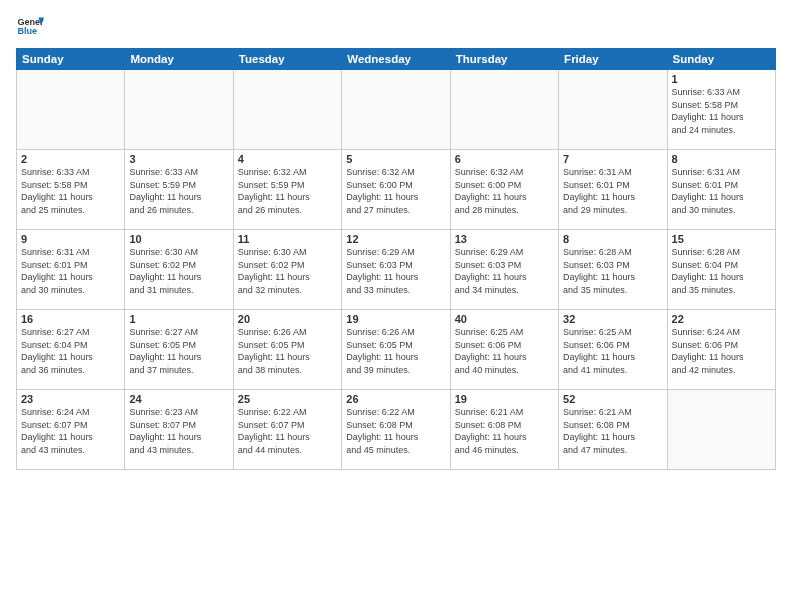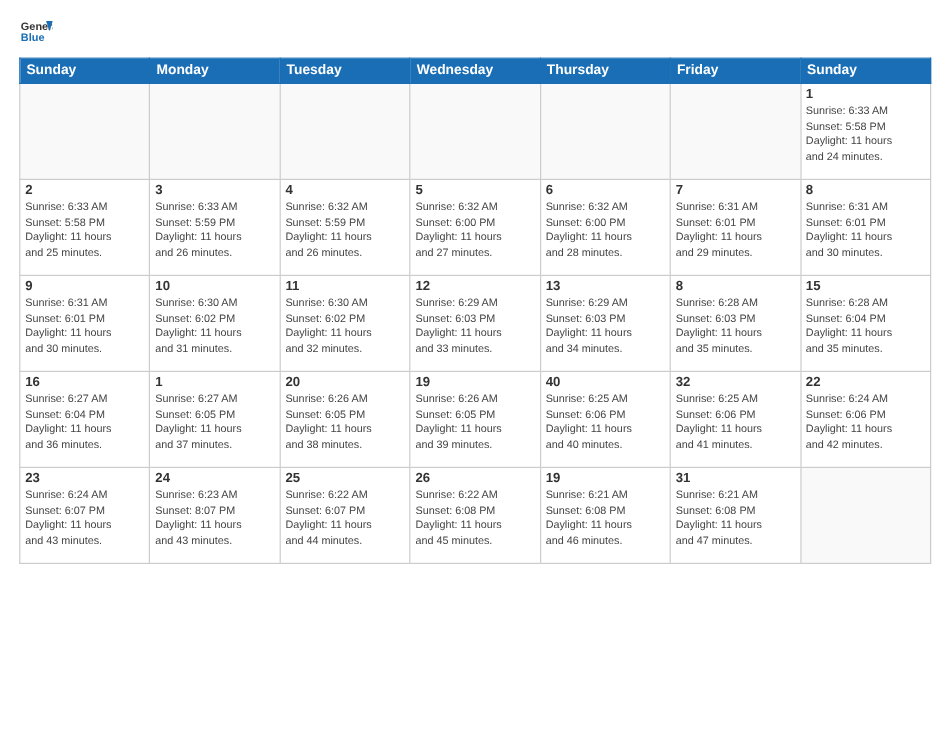--- a/index.html
+++ b/index.html
@@ -310,21 +310,21 @@
 and 45 minutes.</div>
           </td>
           <td>
             <span class="day-num">19</span>
             <div class="day-info" style="white-space: pre-line;">Sunrise: 6:21 AM
 Sunset: 6:08 PM
 Daylight: 11 hours
 and 46 minutes.</div>
           </td>
           <td>
-            <span class="day-num">31</span>
+            <span class="day-num">52</span>
             <div class="day-info" style="white-space: pre-line;">Sunrise: 6:21 AM
 Sunset: 6:08 PM
 Daylight: 11 hours
 and 47 minutes.</div>
           </td>
           <td class="empty"></td>
         </tr>
       </tbody>
   </table>
 </div>

